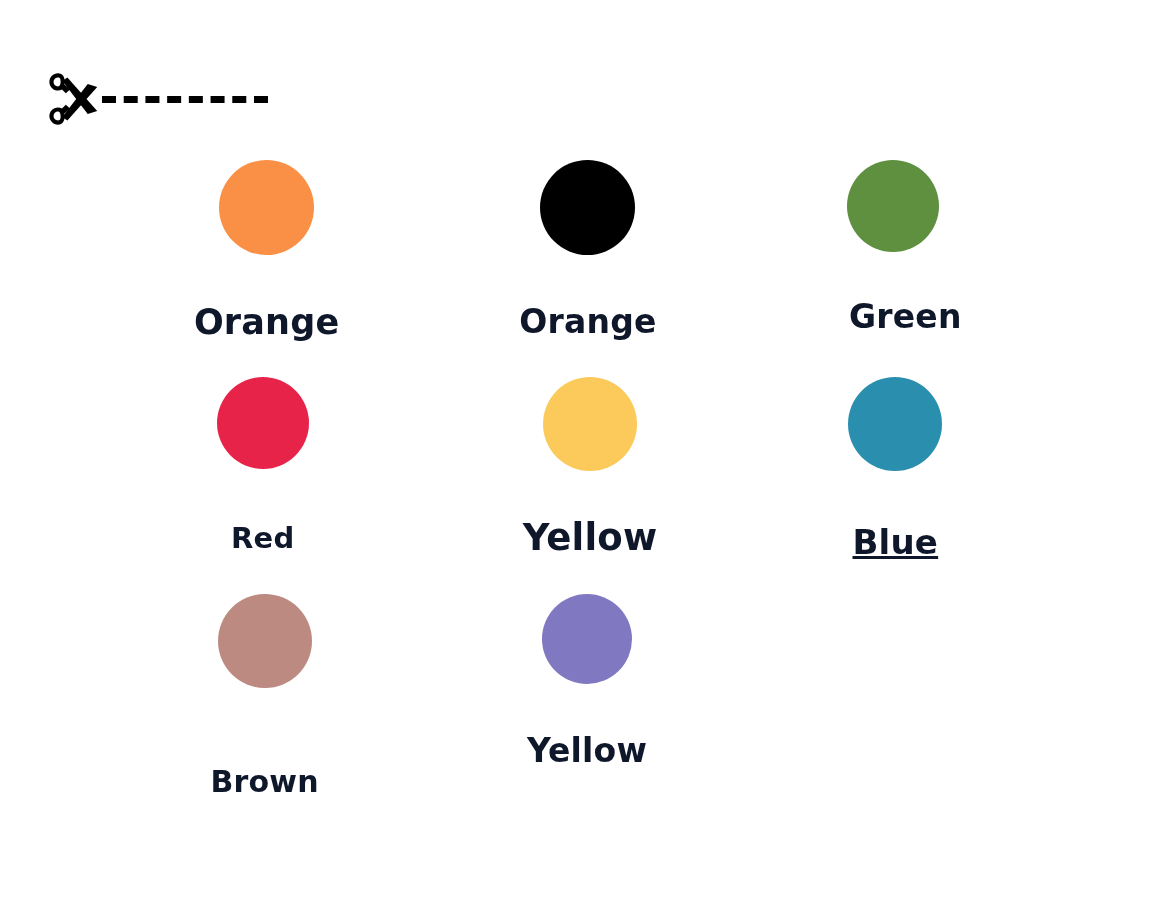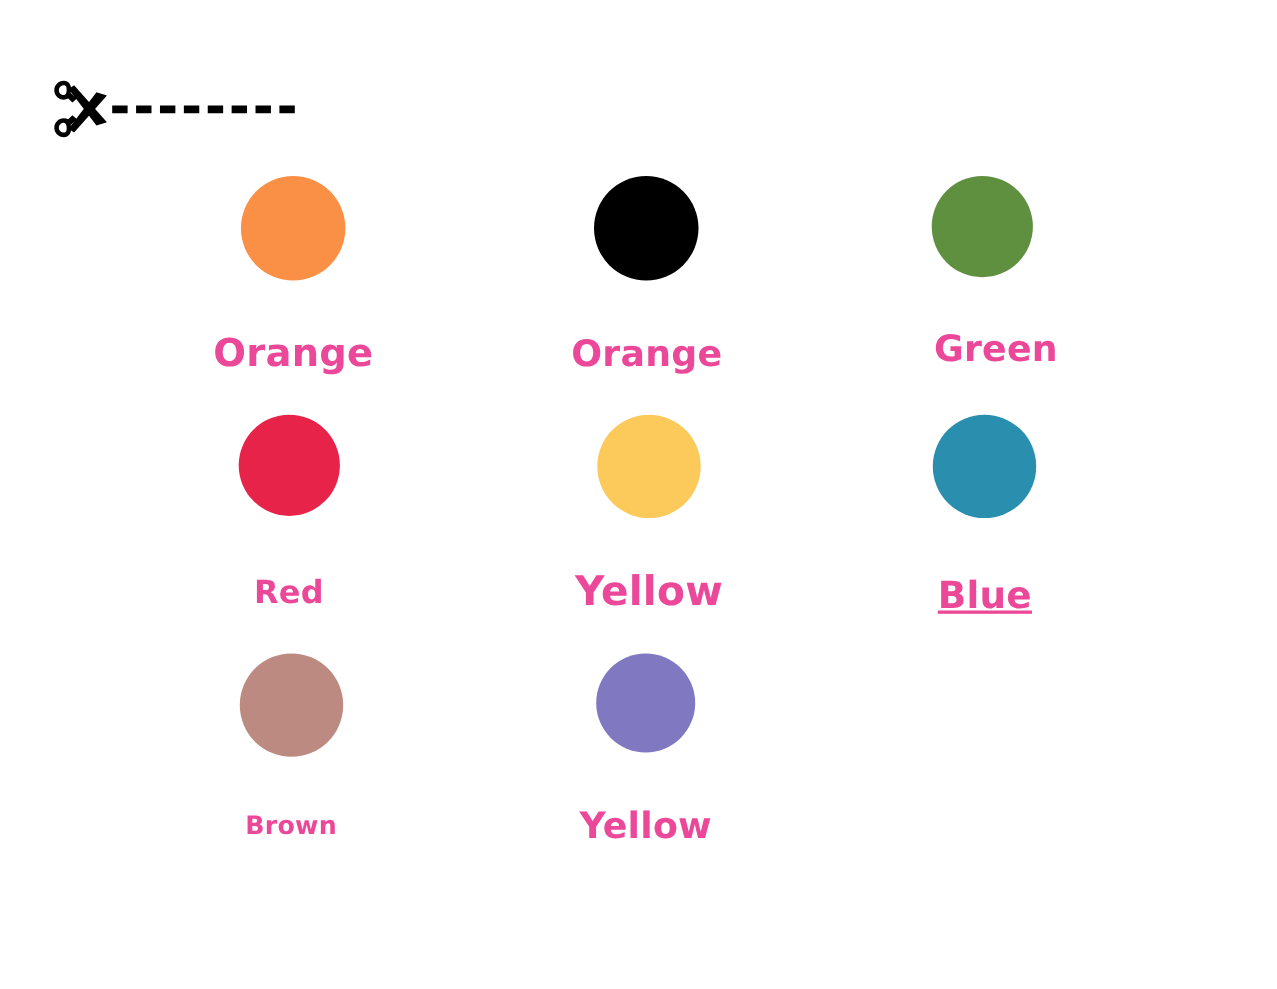--- a/index.html
+++ b/index.html
@@ -60,21 +60,21 @@
     width: 100%;
     display: flex;
     flex-direction: column;
     align-items: center;
   }
   .swatch-dot {
     border-radius: 50%;
     flex: 0 0 auto;
   }
   .swatch-label {
-    color: #ec4899;
+    color: #0f172a;
     font-weight: bold;
     line-height: 1;
     white-space: nowrap;
     letter-spacing: 0.2px;
   }
 </style>
 </head>
 <body>
 
 <div id="cut-line">
@@ -111,19 +111,19 @@
     <div class="swatch">
       <div class="swatch-dot" style="width: 94px; height: 94px; background: rgb(251, 202, 91); margin-bottom: 48px; transform: translateX(6px);"></div>
       <div class="swatch-label" style="font-size: 37px; transform: translateX(6px);">Yellow</div>
     </div>
     <div class="swatch">
       <div class="swatch-dot" style="width: 94px; height: 94px; background: rgb(42, 143, 174); margin-bottom: 54px; transform: translateX(-6px);"></div>
       <div class="swatch-label" style="font-size: 34px; transform: translateX(-6px); text-decoration: underline;">Blue</div>
     </div>
     <div class="swatch">
       <div class="swatch-dot" style="width: 94px; height: 94px; background: rgb(188, 138, 128); margin-bottom: 52px; transform: translateX(-2px);"></div>
-      <div class="swatch-label" style="font-size: 23px; transform: translateX(-2px);">Brown</div>
+      <div class="swatch-label" style="font-size: 30px; transform: translateX(-2px); margin-top: 27px;">Brown</div>
     </div>
     <div class="swatch">
       <div class="swatch-dot" style="width: 90px; height: 90px; background: rgb(128, 120, 192); margin-bottom: 50px; transform: translateX(3px);"></div>
       <div class="swatch-label" style="font-size: 33px; transform: translateX(3px);">Yellow</div>
     </div>
   </div>
 
 </body></html>

